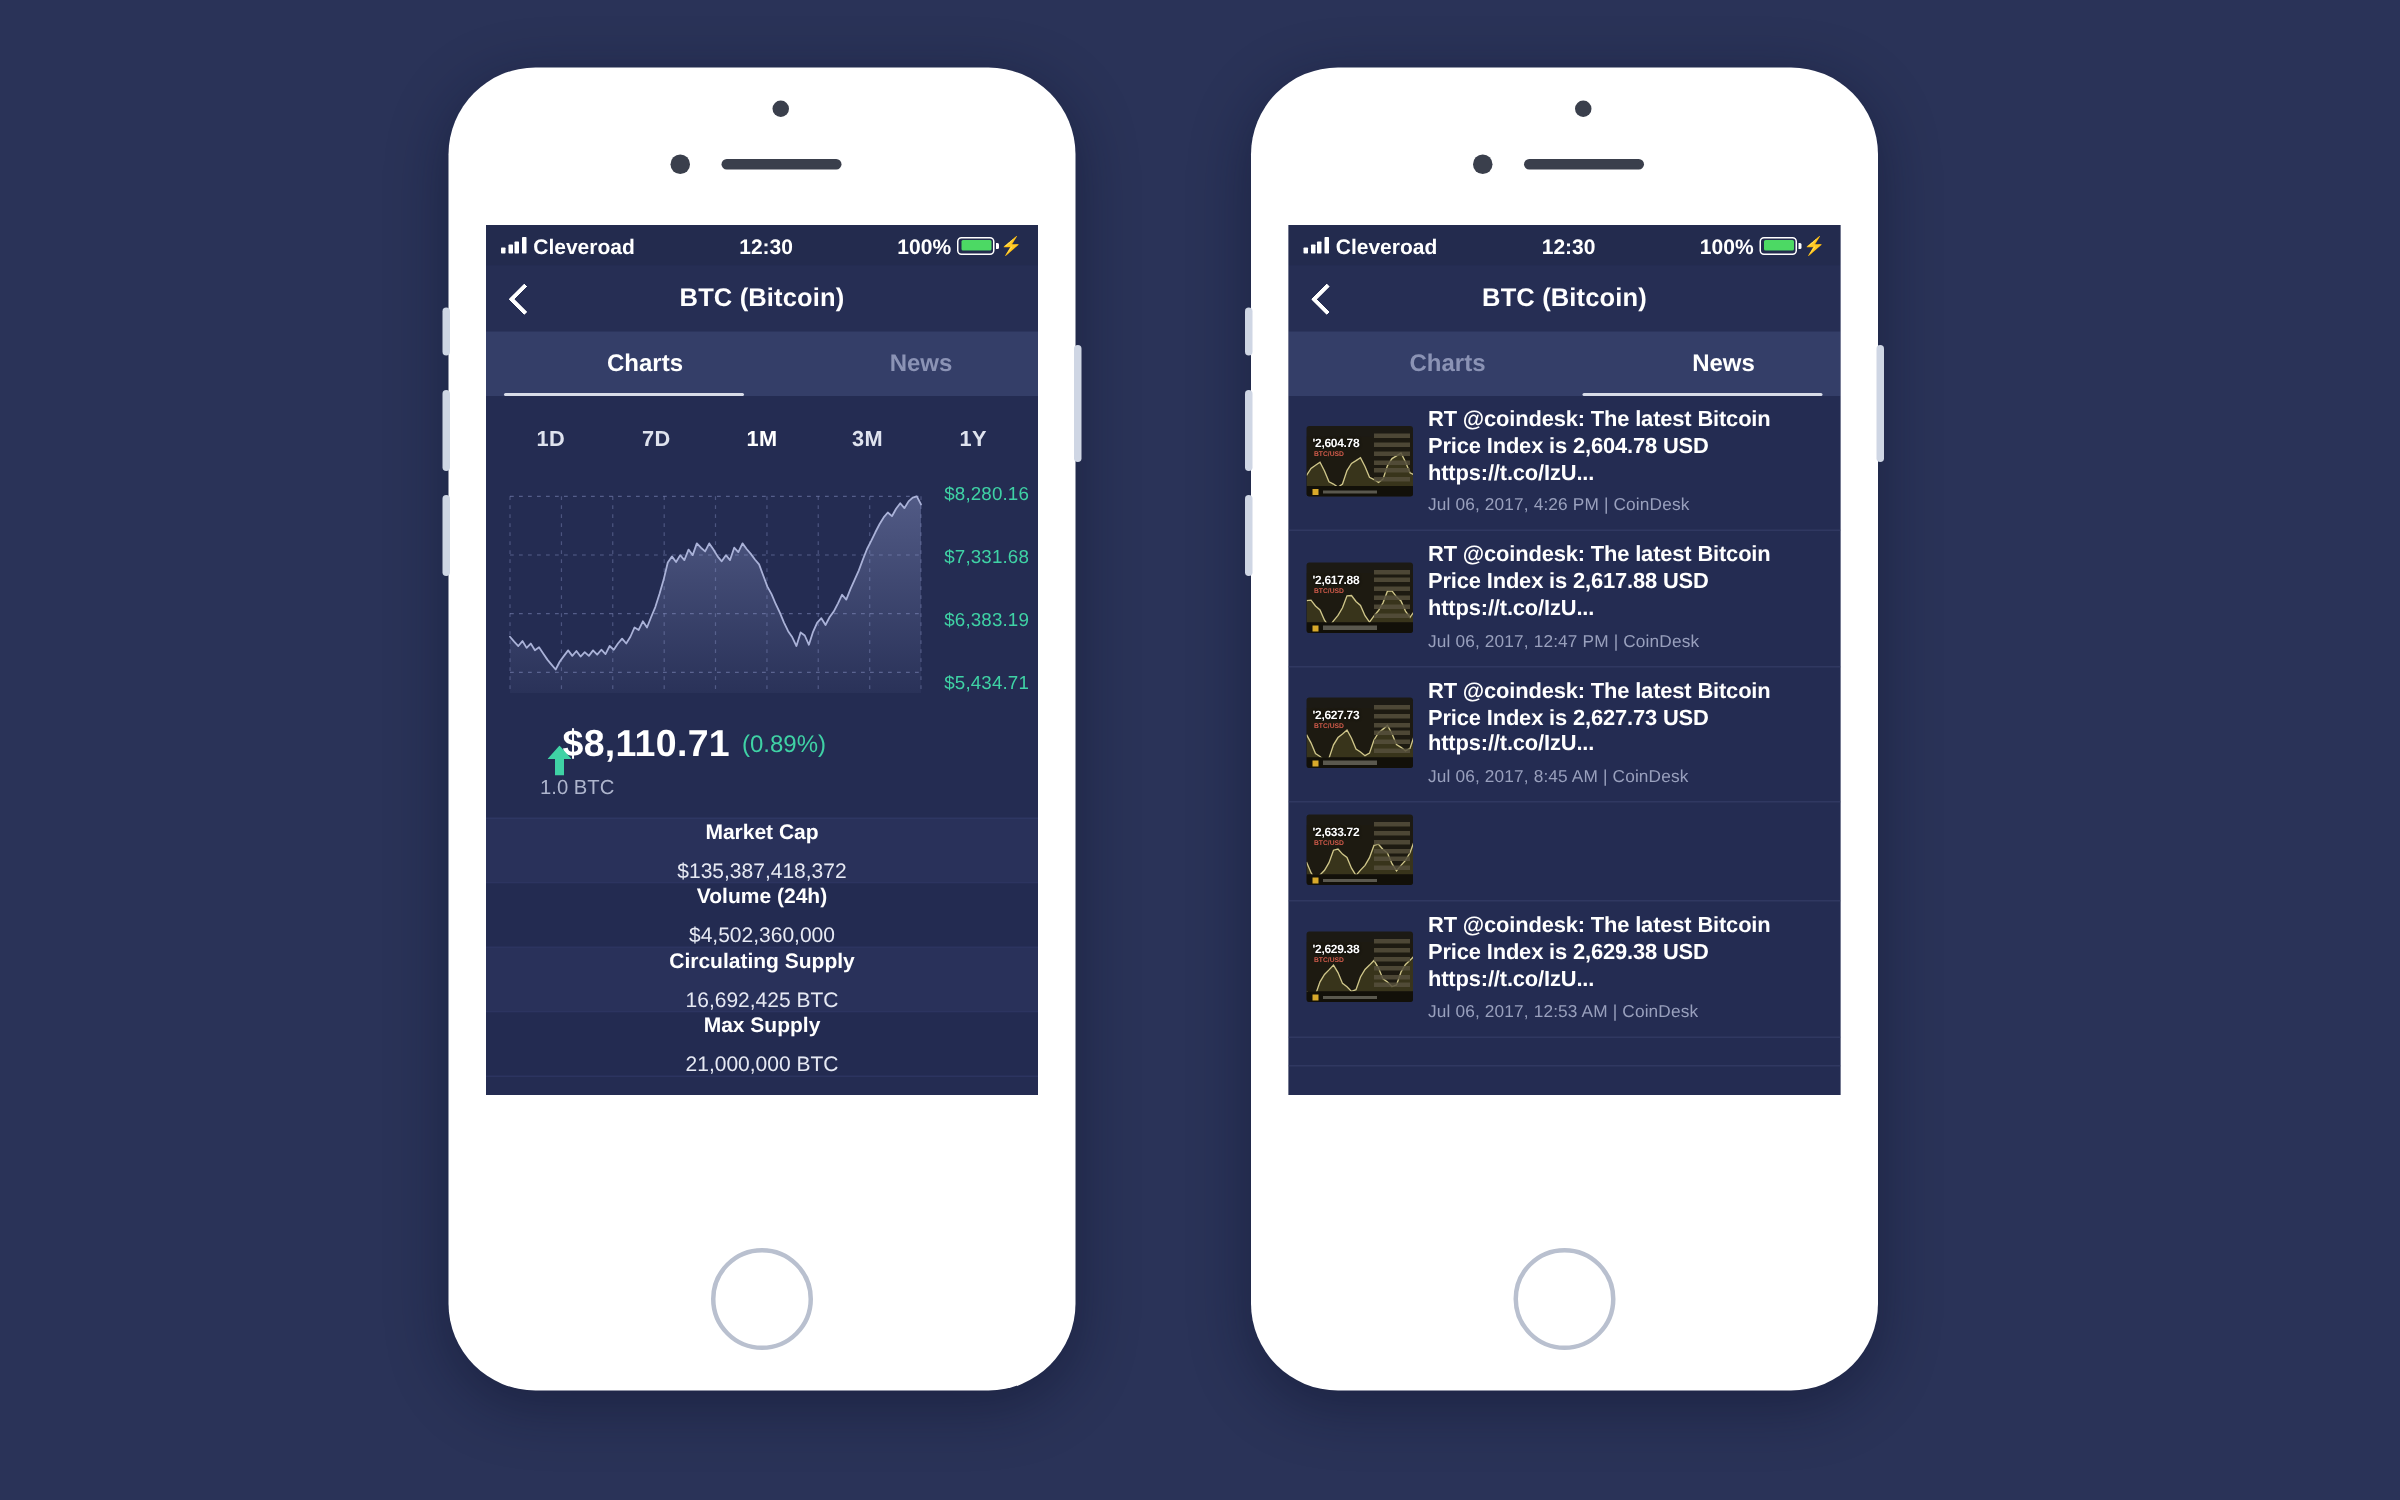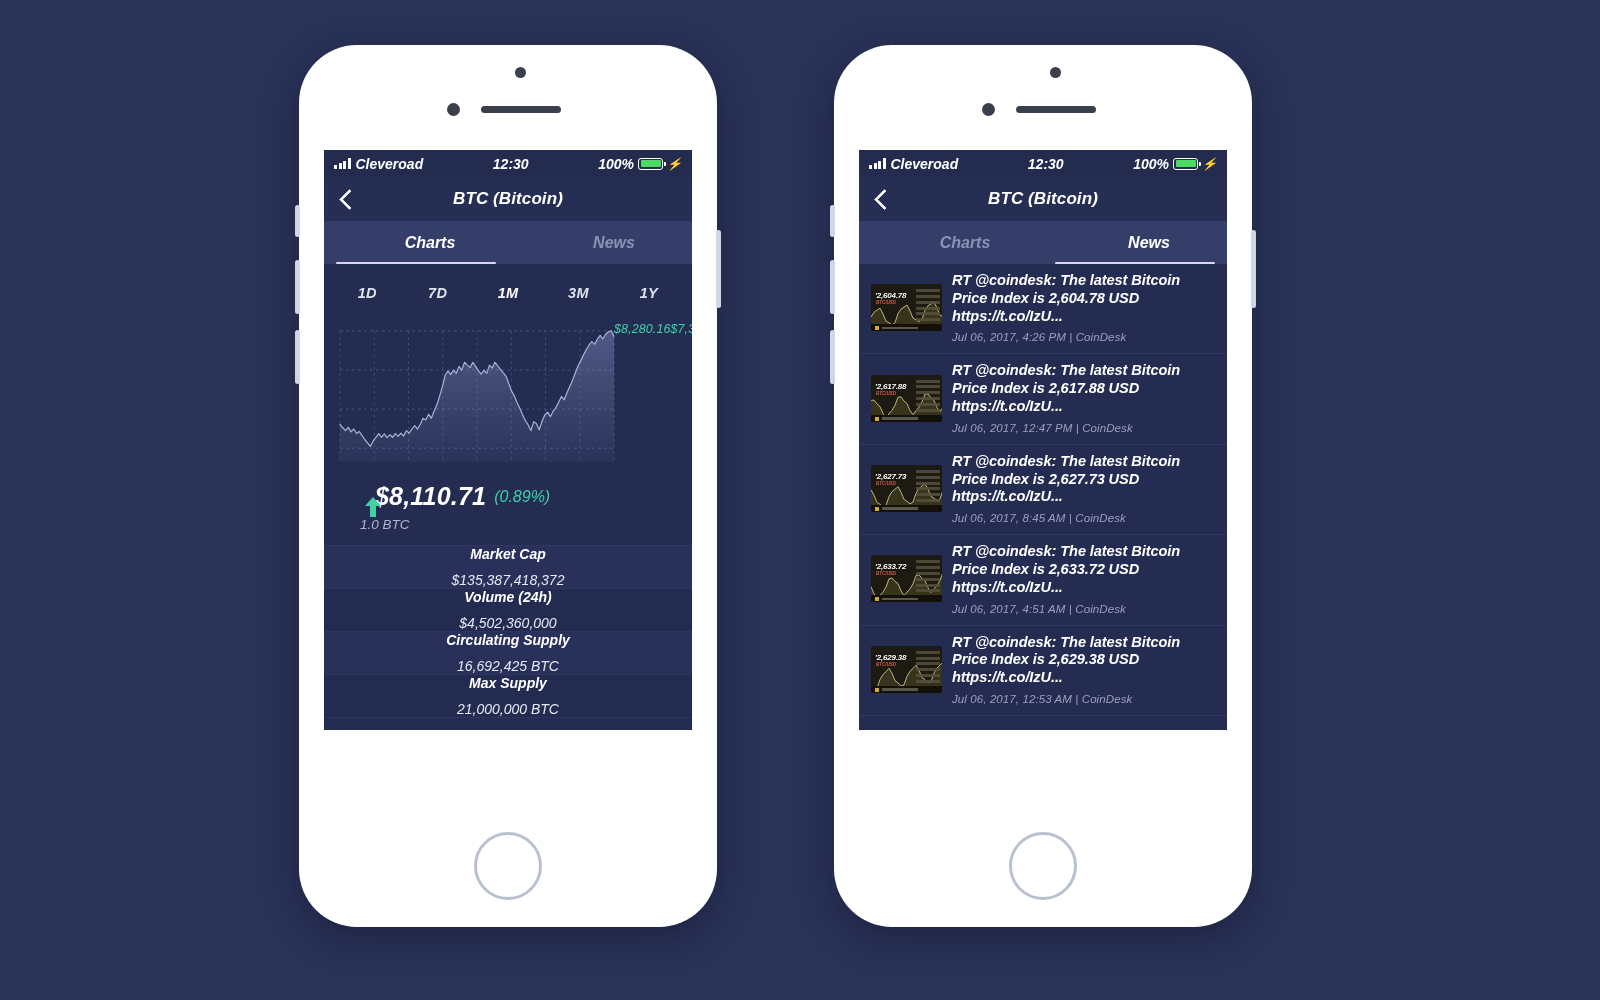--- a/index.html
+++ b/index.html
@@ -2,21 +2,21 @@
 <html><head>
 <meta charset="utf-8">
 <style>
   html,body{margin:0;padding:0;}
   body{
     width:1600px;height:1000px;overflow:hidden;
     background:#2a3358;
     font-family:"Liberation Sans", sans-serif;
     -webkit-font-smoothing:antialiased;
   }
-  .stage{position:relative;width:1588px;height:1000px;font-style:italic;}
+  .stage{position:relative;width:1588px;height:1000px;}
 
   
   .phone{
     position:absolute;
     width:418px;height:882px;
     background:#ffffff;
     border-radius:58px;
     box-shadow:0 10px 40px rgba(10,15,40,.45);
   }
   .phone.left{left:299px;top:45px;}
@@ -115,21 +115,21 @@
   .range{
     flex:1;text-align:center;color:#dfe3ee;font-size:14.5px;font-weight:600;
     cursor:pointer;letter-spacing:.3px;
   }
   .range.active{color:#ffffff;}
 
   .graph-wrap{position:relative;height:150px;margin:2px 0 0 0;}
   .graph-wrap svg{display:block;}
   .ylabels{
     position:absolute;right:6px;top:0;height:150px;width:72px;
-    display:flex;flex-direction:row;justify-content:space-between;
+    display:flex;flex-direction:column;justify-content:space-between;
     padding:4px 0 6px 0;box-sizing:border-box;
   }
   .ylabels div{
     color:#3fd2a5;font-size:12.5px;text-align:right;font-weight:500;
     letter-spacing:.1px;
   }
 
   .price-row{padding:14px 14px 4px 12px;display:flex;align-items:center;gap:8px;margin-left:29px;}
   .arrow-up{
     width:0;height:0;position:relative;margin-right:2px;
@@ -448,24 +448,20 @@
               <div class="tgrid">
                 <i></i>
                 <i></i>
                 <i></i>
                 <i></i>
                 <i></i>
                 <i></i>
               </div>
               <div class="tbar"></div>
             </div>
-            <div class="news-text">
-              <div class="news-title">RT @coindesk: The latest Bitcoin Price Index is 2,633.72 USD https://t.co/IzU...</div>
-              <div class="news-meta">Jul 06, 2017, 4:51 AM | CoinDesk</div>
-            </div>
           </div>
           <div class="news-item">
             <div class="thumb">
               <svg width="71" height="33" viewBox="0 0 71 33">
       <rect width="71" height="33" fill="#1d1a11"></rect>
       <path d="M0.0 32.8 L3.0 36.0 L6.0 35.1 L9.0 26.6 L12.0 21.6 L15.0 18.6 L18.0 15.4 L21.0 20.4 L24.0 27.6 L27.0 29.8 L30.0 32.9 L33.0 31.8 L36.0 23.3 L39.0 18.3 L42.0 15.4 L45.0 12.3 L48.0 17.4 L51.0 24.6 L54.0 26.7 L57.0 29.7 L60.0 28.6 L63.0 20.0 L66.0 15.0 L69.0 12.2 L72.0 9.2 L72 33 L0 33 Z" fill="#4e4a24" opacity="0.55"></path>
       <path d="M0.0 32.8 L3.0 36.0 L6.0 35.1 L9.0 26.6 L12.0 21.6 L15.0 18.6 L18.0 15.4 L21.0 20.4 L24.0 27.6 L27.0 29.8 L30.0 32.9 L33.0 31.8 L36.0 23.3 L39.0 18.3 L42.0 15.4 L45.0 12.3 L48.0 17.4 L51.0 24.6 L54.0 26.7 L57.0 29.7 L60.0 28.6 L63.0 20.0 L66.0 15.0 L69.0 12.2 L72.0 9.2" fill="none" stroke="#cfc68a" stroke-width="0.9"></path>
               </svg>
               <div class="tprice">'2,629.38</div>
               <div class="tsub">BTC/USD</div>

